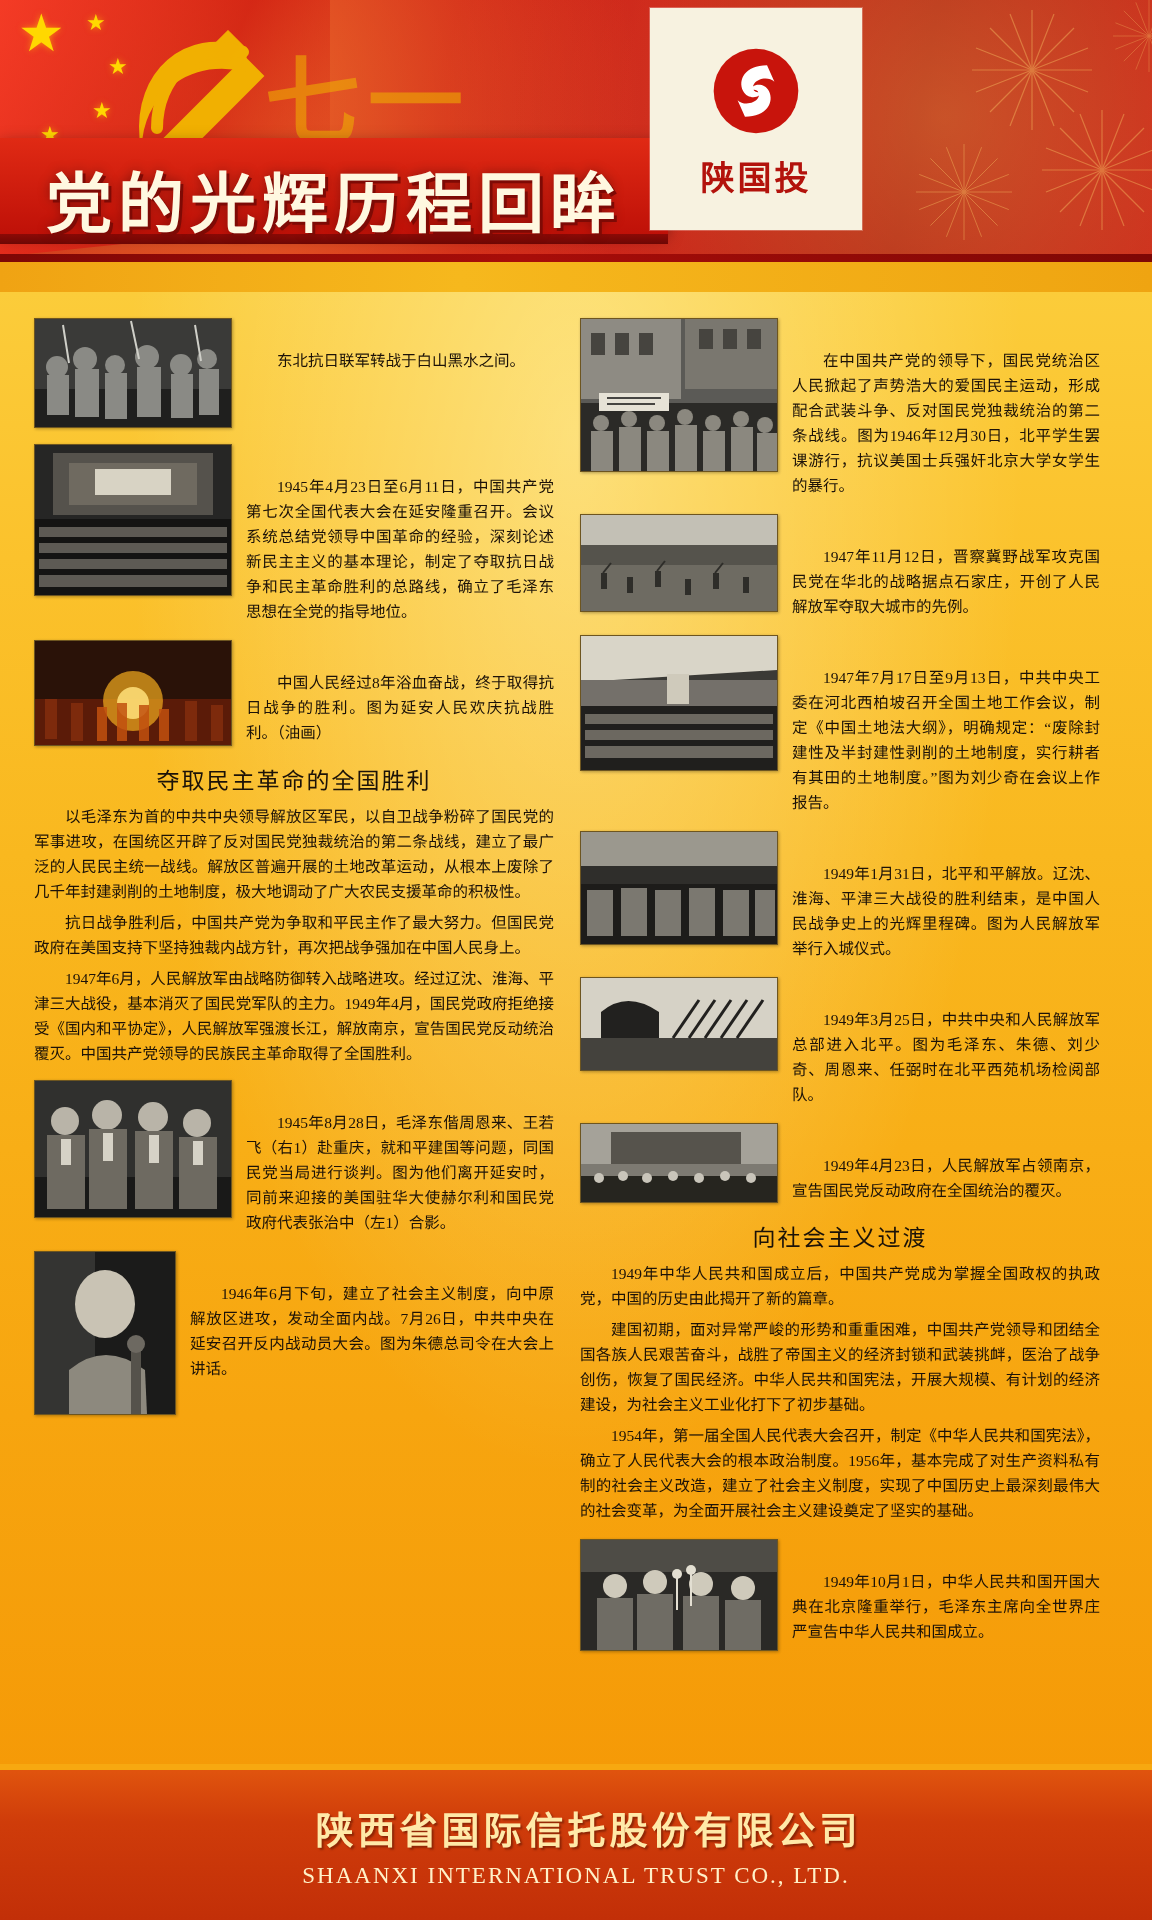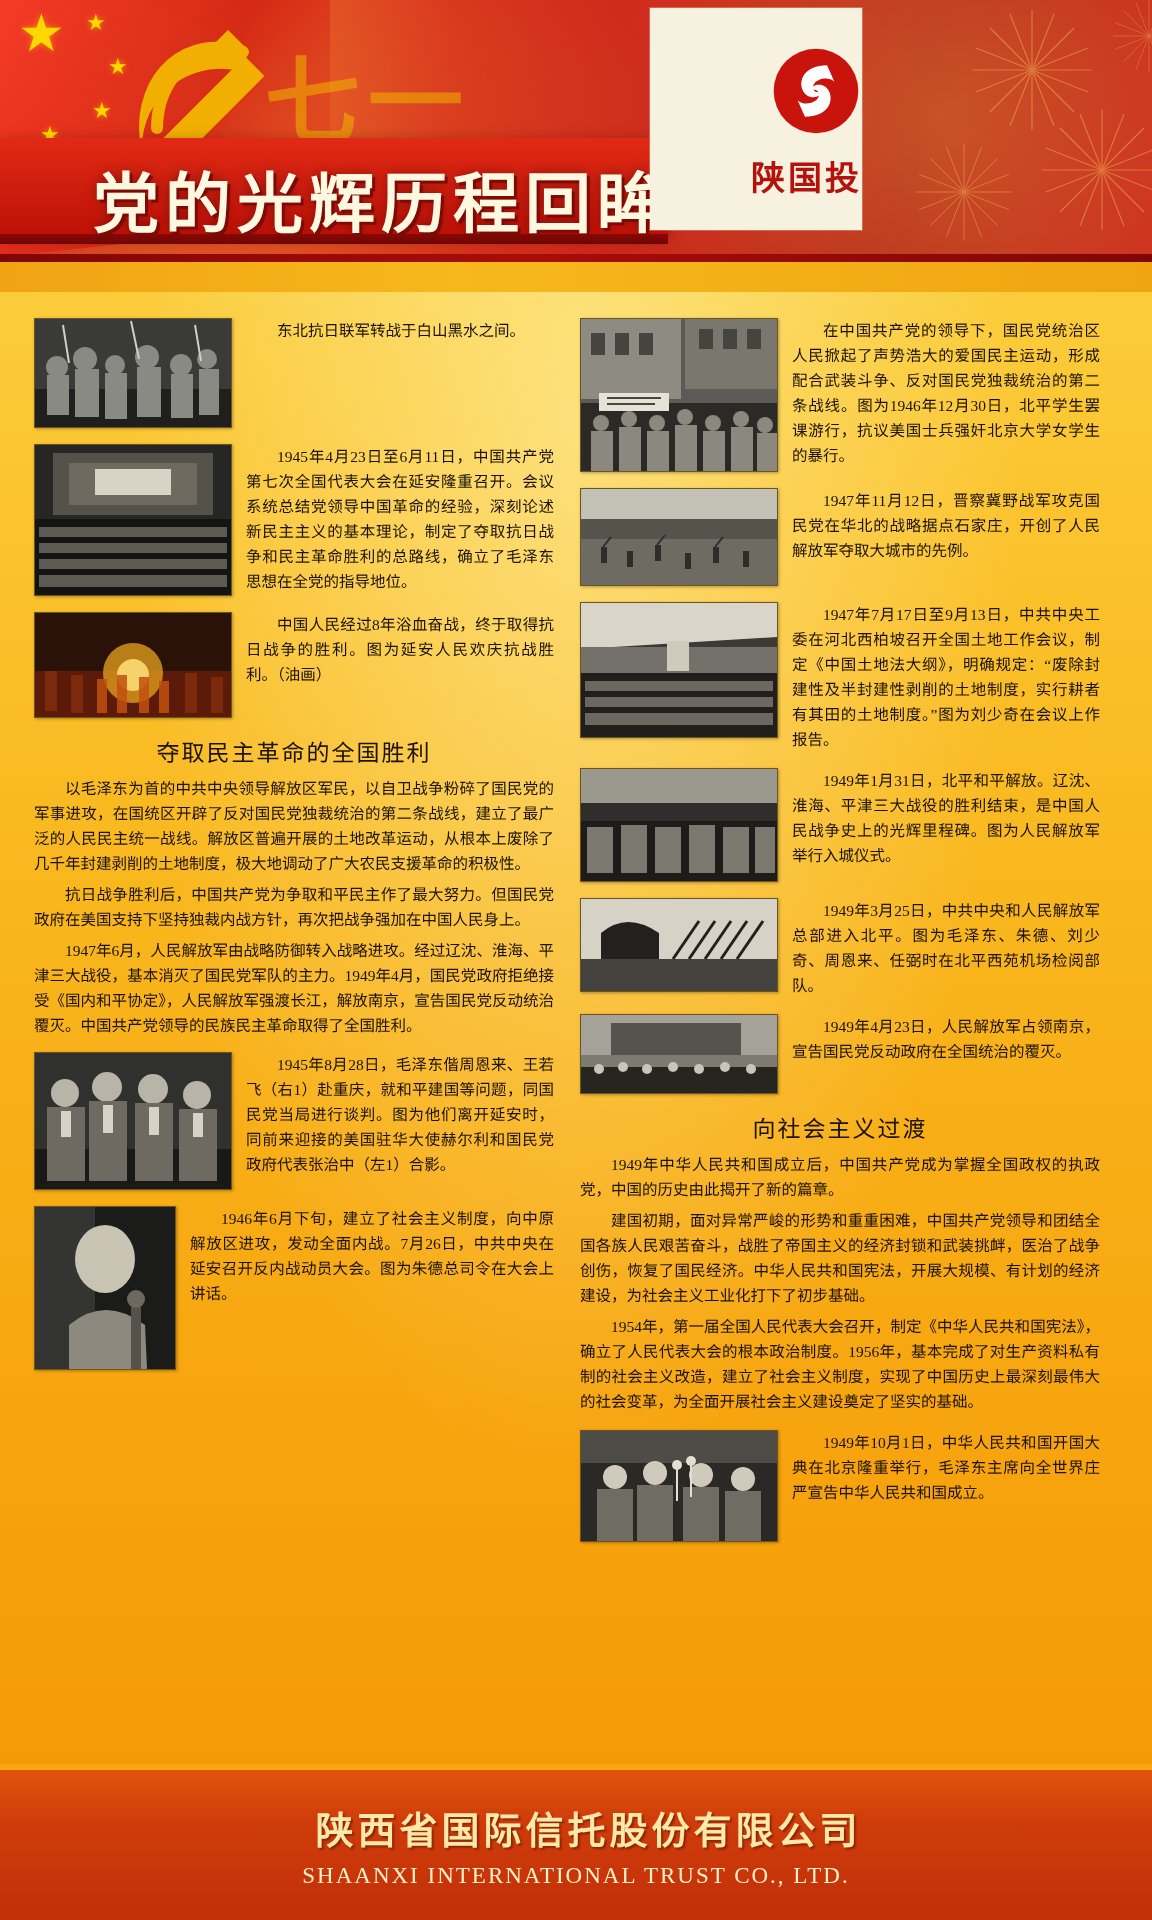--- a/index.html
+++ b/index.html
@@ -53,26 +53,25 @@
   }
   .title-band:after{
     content:"";position:absolute;left:0;bottom:-10px;width:668px;height:10px;
     background:linear-gradient(180deg,#8c0a06,#6d0704);
   }
   .main-title{
     position:absolute;left:46px;top:150px;
     font-size:66px;font-weight:bold;color:#fff8e0;letter-spacing:6px;
     font-family:"Liberation Serif","DejaVu Serif",serif;
     text-shadow:3px 3px 0 #7e0a05, 0 0 12px rgba(0,0,0,.35);
-    margin-left:47px;
   }
   .logo-box{
     position:absolute;left:650px;top:8px;width:212px;height:222px;
     background:#f7f2e0;
-    display:flex;flex-direction:column;align-items:flex-end;justify-content:center;
+    display:flex;flex-direction:column;align-items:center;justify-content:center;
     box-shadow:0 0 0 1px rgba(255,255,255,.25);
   }
   .logo-mark{width:92px;height:92px;margin-top:6px;}
   .logo-text{
     margin-top:14px;font-size:34px;font-weight:bold;color:#b3130c;letter-spacing:3px;
     font-family:"Liberation Serif","DejaVu Serif",serif;
   }
   .hdr-bottom-strip{
     position:absolute;left:0;top:262px;width:1152px;height:30px;
     background:linear-gradient(90deg,#f0a313,#f6b81d 40%,#efa411);
@@ -109,21 +108,21 @@
     text-align:justify;
     font-family:"Liberation Serif","DejaVu Serif",serif;
     text-indent:2em;
   }
   .sec-title{
     font-size:23px;font-weight:normal;color:#1b1208;text-align:center;
     margin:10px 0 8px 0;letter-spacing:2px;
     font-family:"Liberation Serif","DejaVu Serif",serif;
   }
   .blk{display:flex;gap:14px;margin-bottom:16px;align-items:flex-start;}
-  .blk .cap{flex:1;}
+  .blk .cap{flex:1;margin-top:30px;}
   .photo{
     background:#2b2b2b;
     border:1px solid #6d5520;
     box-shadow:1px 1px 3px rgba(0,0,0,.3);
     position:relative;overflow:hidden;
     flex:none;
   }
   .photo .ph-inner{position:absolute;inset:0;}
 
   

